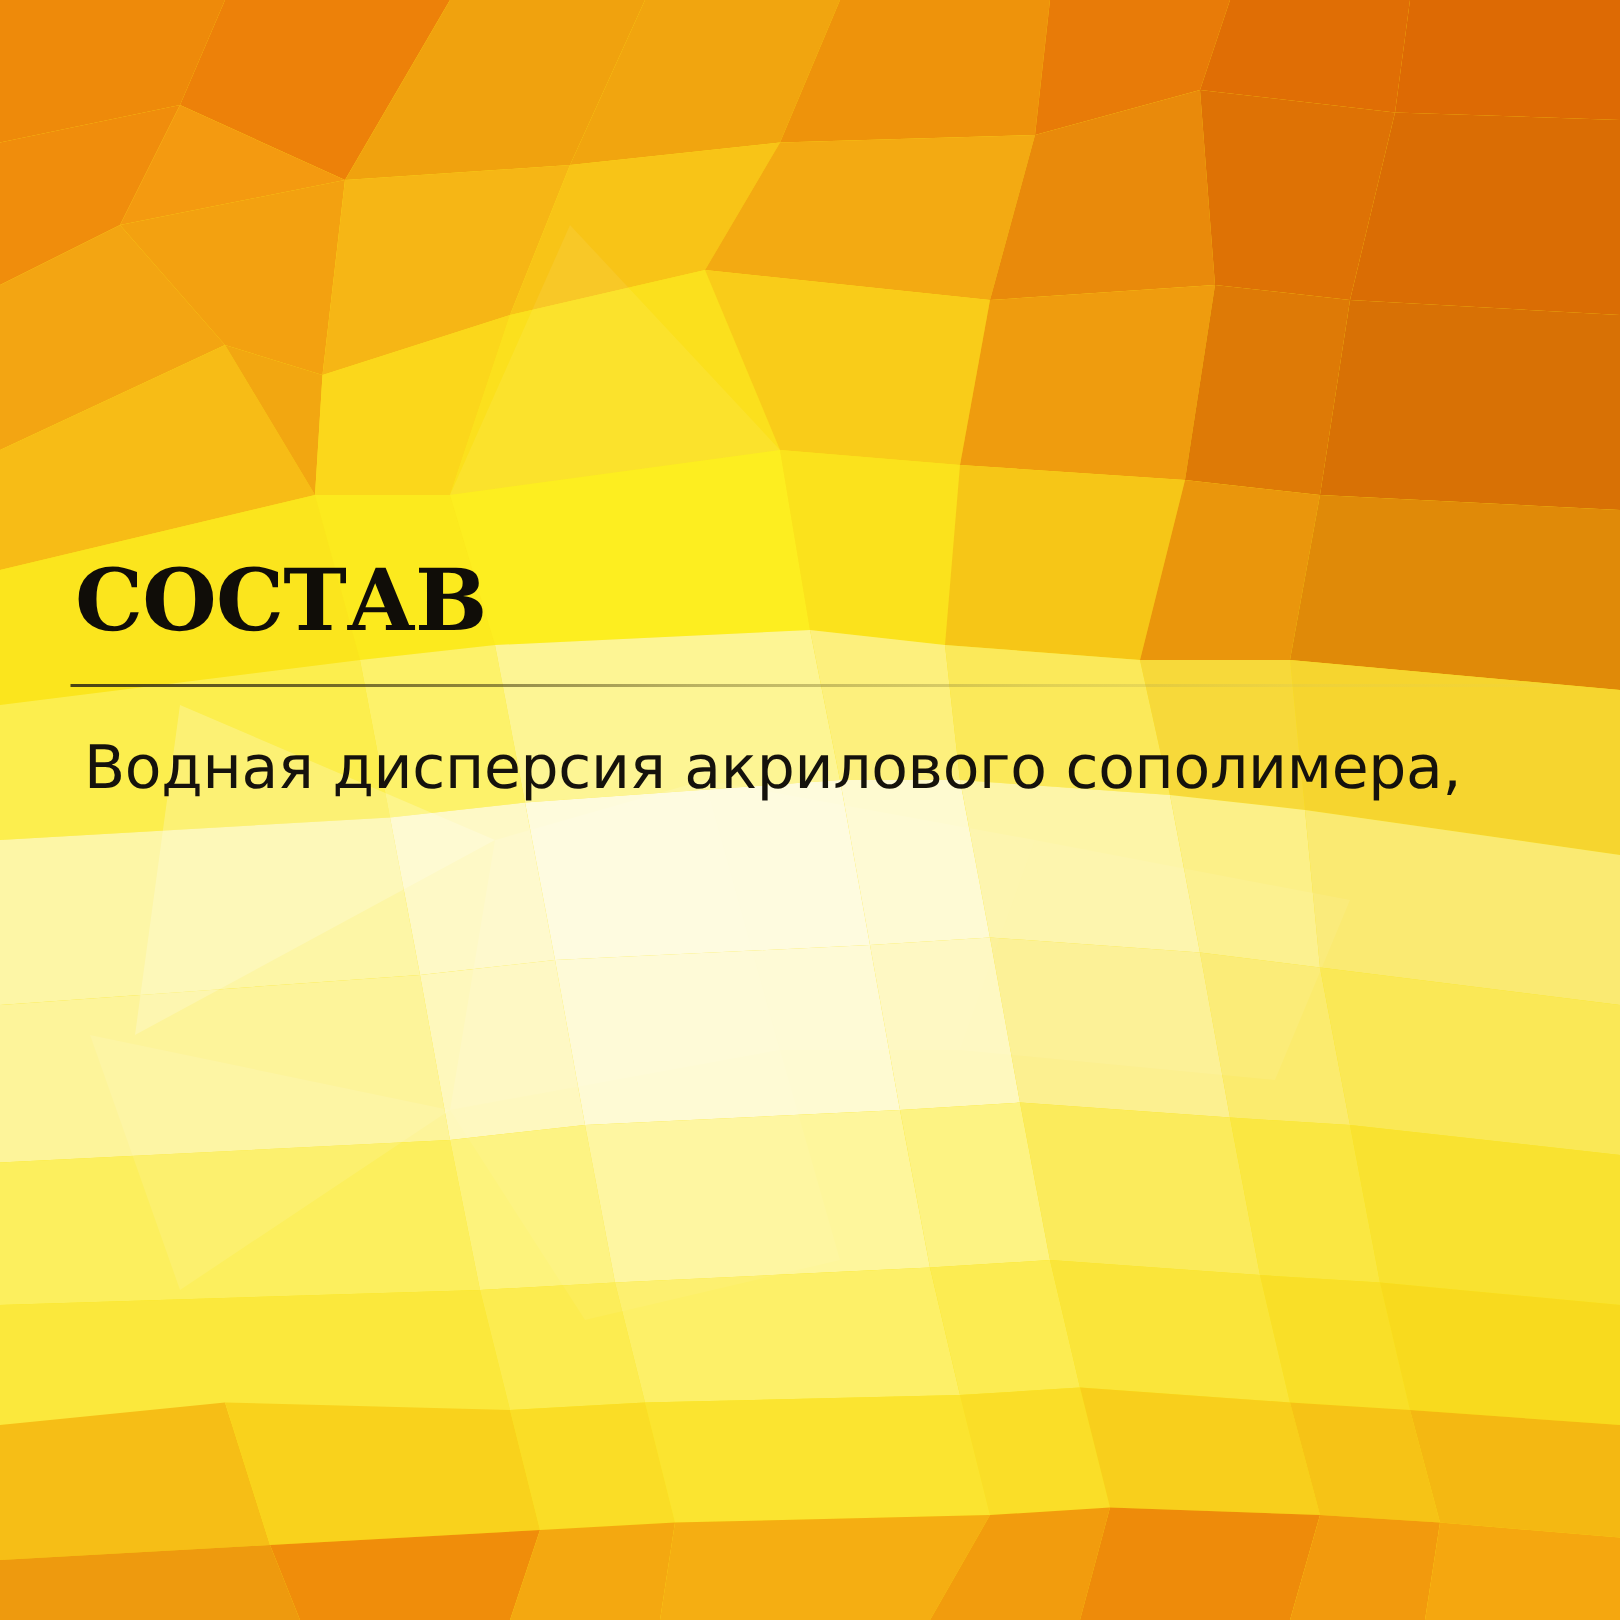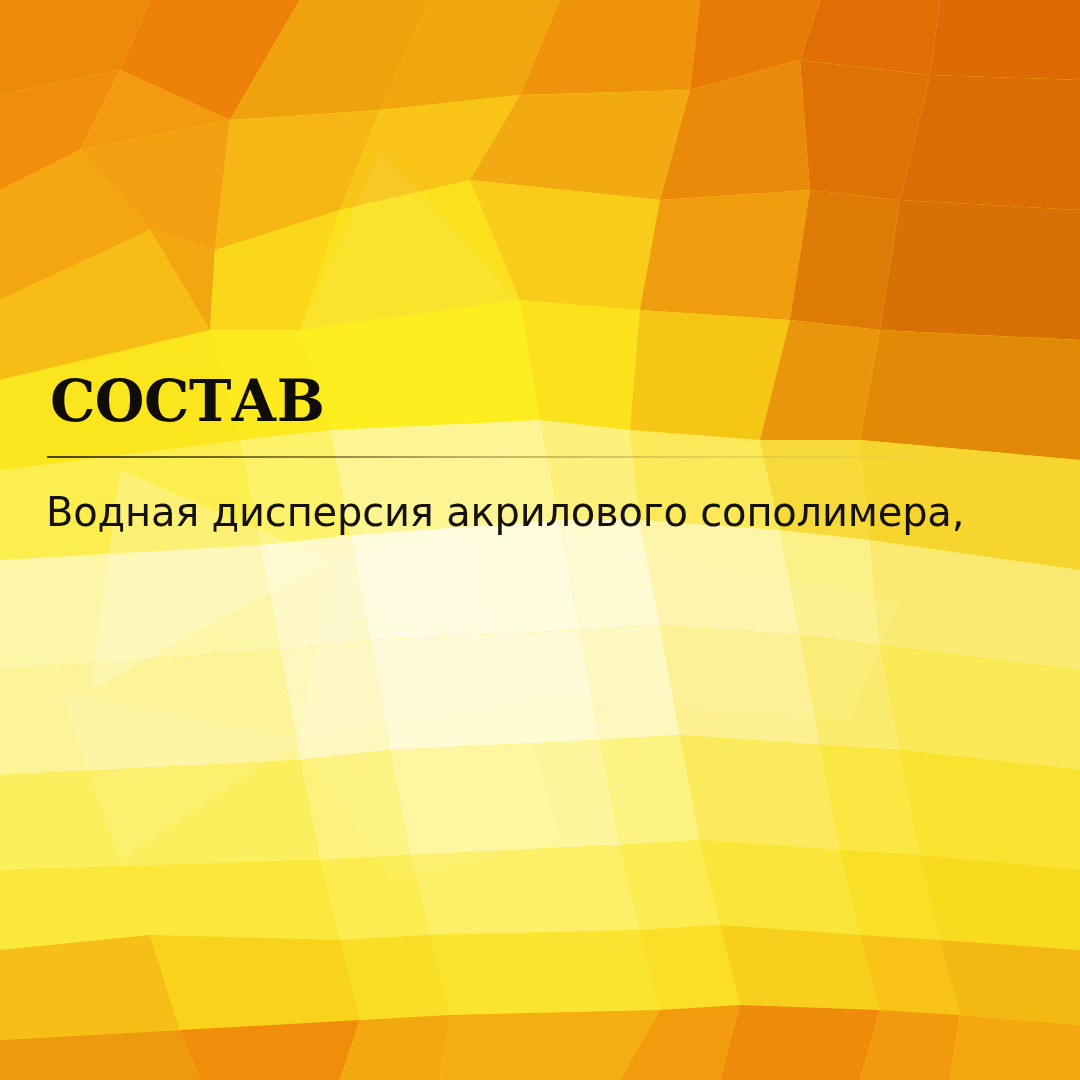--- a/index.html
+++ b/index.html
@@ -53,21 +53,21 @@
     background: linear-gradient(to right,
         rgba(58,52,20,0.92) 0%,
         rgba(78,70,26,0.78) 18%,
         rgba(120,110,45,0.50) 42%,
         rgba(165,155,70,0.30) 66%,
         rgba(200,192,110,0.16) 84%,
         rgba(220,214,140,0.06) 100%);
   }
   .body-text {
     position: absolute;
-    left: 46px;
+    left: 56px;
     top: 489px;
     width: 1000px;
     margin: 0;
     font-family: "DejaVu Sans", "Liberation Sans", sans-serif;
     font-weight: 400;
     font-size: 40px;
     line-height: 46px;
     letter-spacing: -0.2px;
     color: #15120c;
   }

